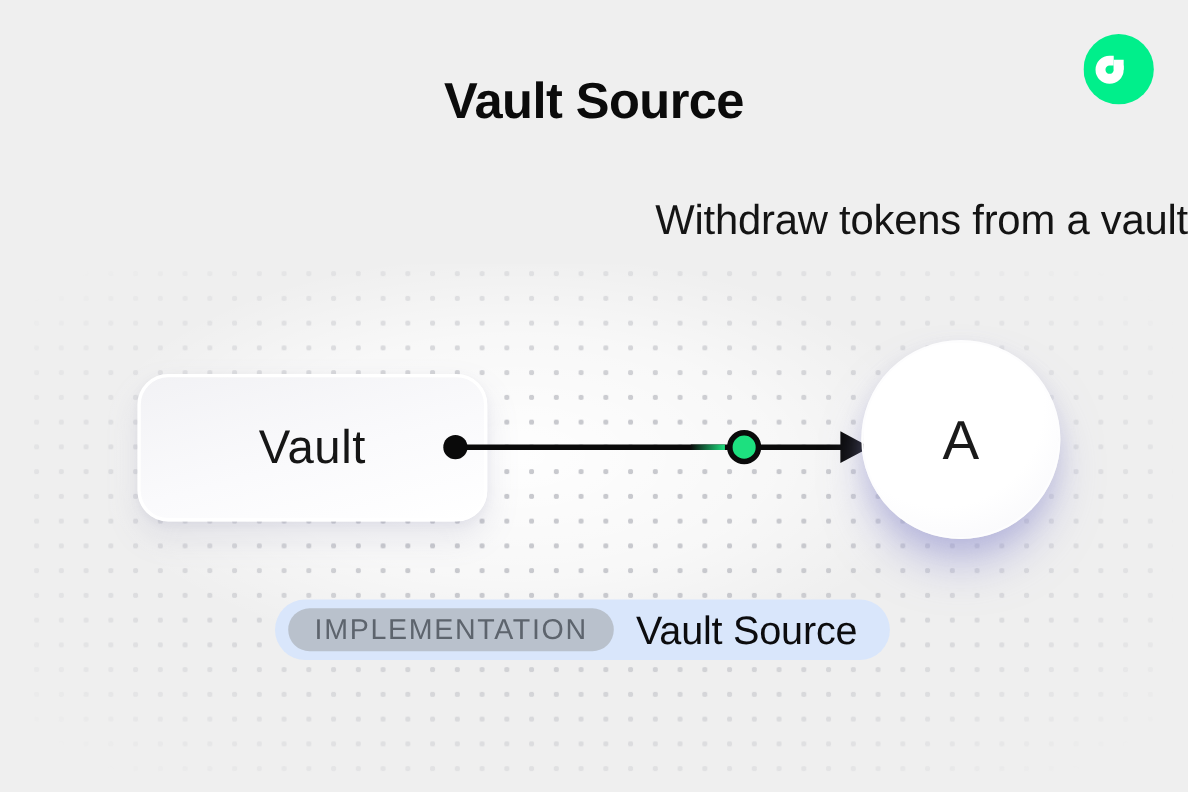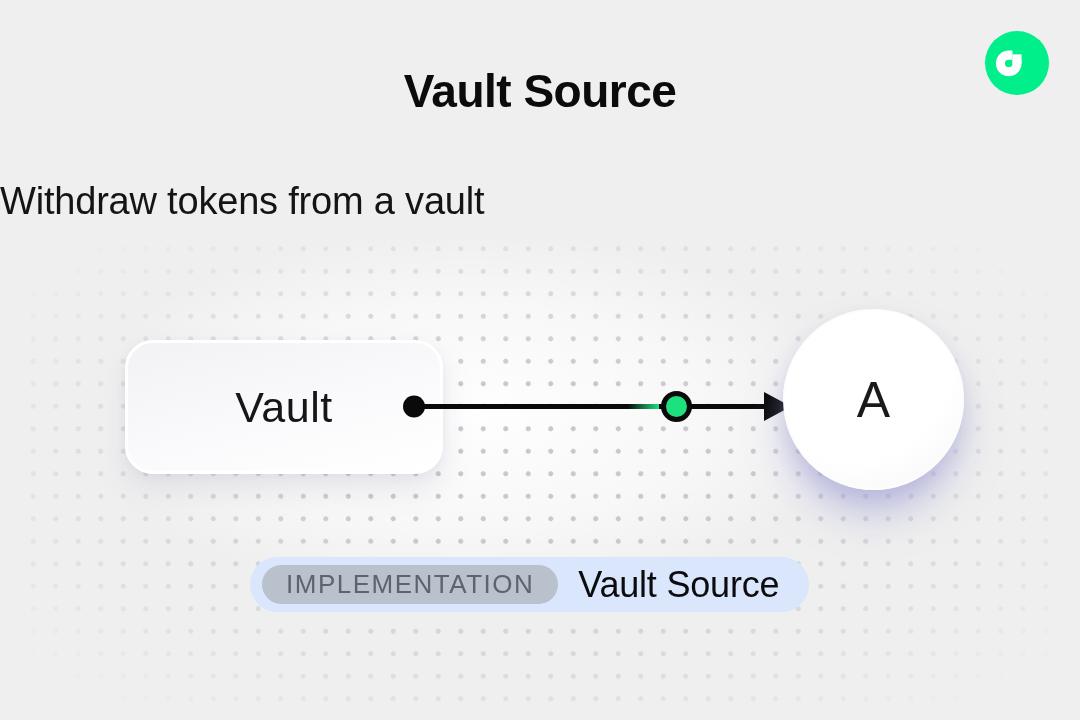--- a/index.html
+++ b/index.html
@@ -31,21 +31,21 @@
   }
 
   .page-title {
     position:absolute; top:64px; left:0; width:100%;
     text-align:center;
     font-size:46px; font-weight:700; letter-spacing:-0.5px;
     color:#0b0b0b;
   }
   .page-subtitle {
     position:absolute; top:180px; left:0; width:100%;
-    text-align:left;
+    text-align:right;
     font-size:38px; font-weight:400; letter-spacing:-0.2px;
     color:#141414;
   }
 
   .flow-logo {
     position:absolute; left:985px; top:31px; width:64px; height:64px;
   }
 
   
   .vault-node {
@@ -70,21 +70,21 @@
     display:flex; align-items:center; justify-content:center;
   }
   .account-node-label {
     font-size:50px; font-weight:400; color:#1a1a1a;
   }
 
   .edge-arrow { position:absolute; left:395px; top:378px; width:404px; height:57px; }
 
   
   .impl-badge {
-    position:absolute; left:250px; top:557px; height:55px;
+    position:absolute; left:250px; top:545px; height:55px;
     border-radius:28px;
     background:#d9e6fb;
     display:flex; align-items:center;
     padding:0 30px 0 12px;
   }
   .impl-tag {
     background:#b9c1cc;
     border-radius:20px;
     height:39px;
     display:flex; align-items:center;

